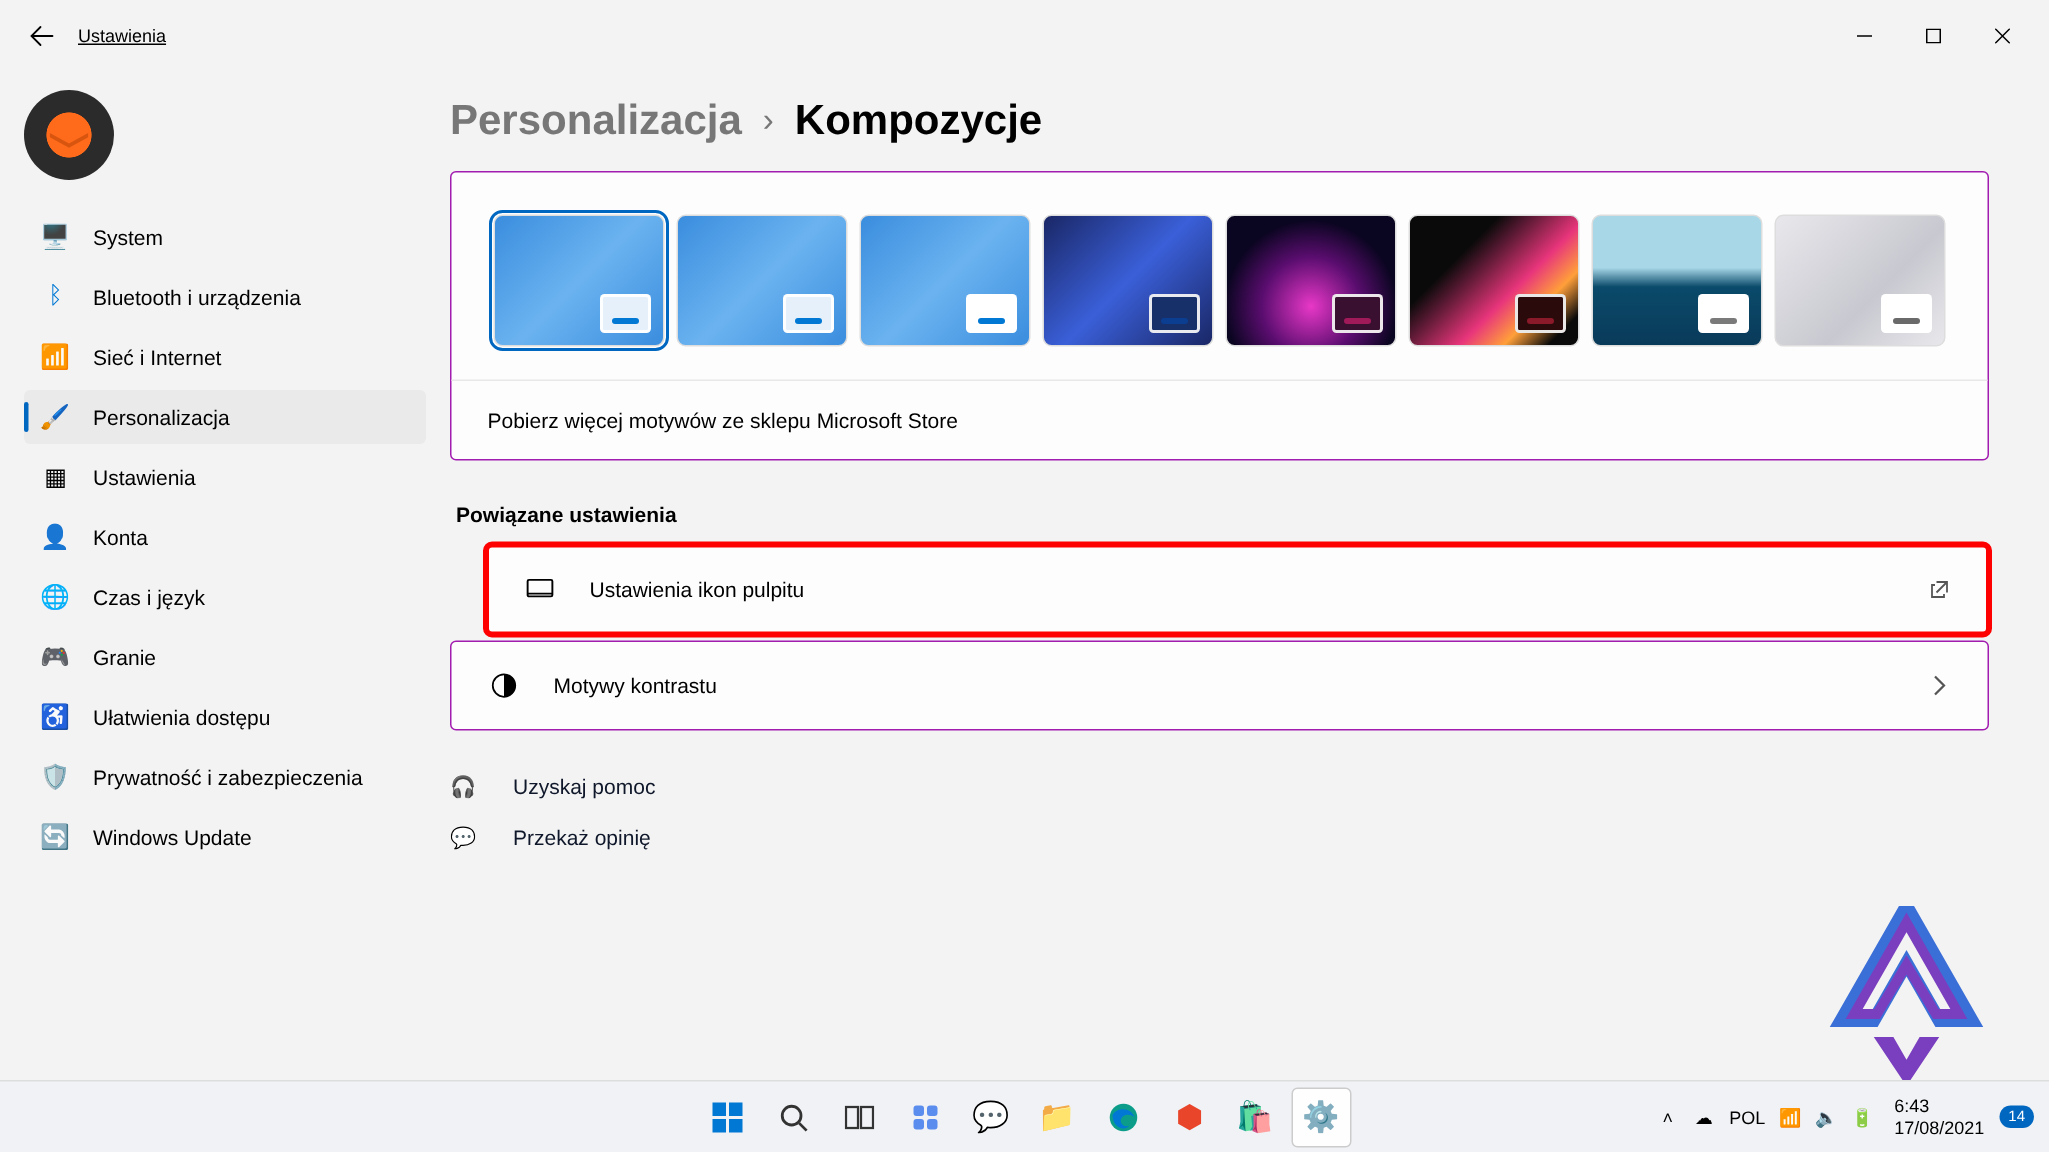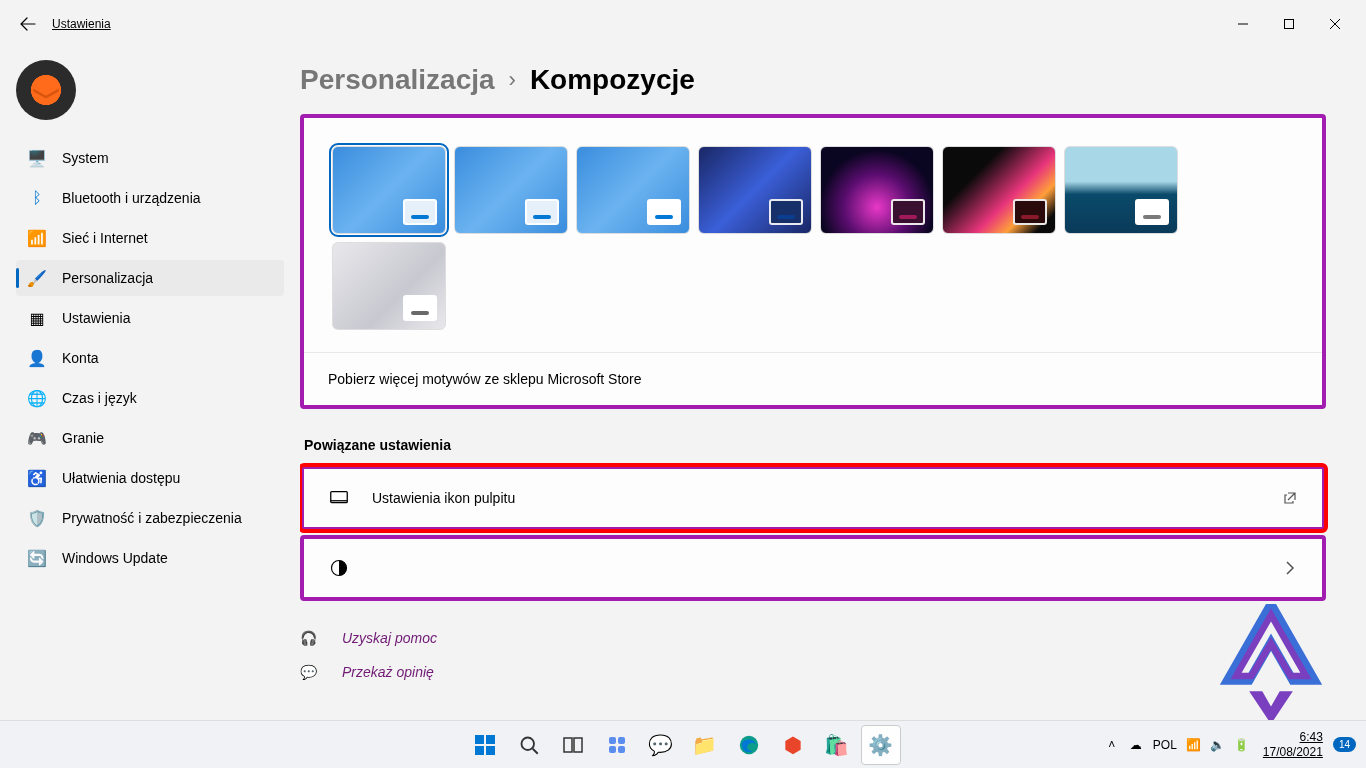--- a/index.html
+++ b/index.html
@@ -33,21 +33,21 @@
 .nav-item.active::before { content: ''; position: absolute; left: 0; top: 8px; bottom: 8px; width: 3px; background: #0067c0; border-radius: 2px; }
 .nav-icon { width: 18px; height: 18px; display: flex; align-items: center; justify-content: center; font-size: 16px; }
 
 
 .main { flex: 1; padding: 0 40px 0 0; overflow-y: auto; }
 .breadcrumb { display: flex; align-items: center; gap: 14px; margin: 16px 0 18px 0; }
 .bc-parent { font-size: 28px; font-weight: 600; color: #777; cursor: pointer; }
 .bc-sep { font-size: 22px; color: #777; }
 .bc-current { font-size: 28px; font-weight: 600; color: #000000; }
 
-.card { background: #fdfdfd; border: 4px solid #a21caf; border-radius: 4px; margin-bottom: 4px; }
+.card { background: #fdfdfd; border: 1px solid #a21caf; border-radius: 4px; margin-bottom: 4px; }
 .themes-card { padding: 28px 28px 22px 28px; }
 .themes-grid { display: flex; flex-wrap: wrap; gap: 8px; }
 .theme-thumb { width: 114px; height: 88px; border-radius: 6px; position: relative; cursor: pointer; background-size: cover; background-position: center; border: 1px solid #ddd; }
 .theme-thumb.selected { outline: 2px solid #0067c0; outline-offset: 1px; }
 .accent-box { position: absolute; right: 8px; bottom: 8px; width: 34px; height: 26px; border-radius: 3px; border: 2px solid rgba(255,255,255,0.9); }
 .accent-box.small-inner::after{ content:''; position:absolute; left:6px; right:6px; bottom:4px; height:4px; border-radius:2px; background: currentColor; }
 .accent-box.light{ background:#fff; color:#666;}
 
 .theme-w11b { background: linear-gradient(135deg,#3a8dde,#6bb3f0 50%,#3a8dde); }
 .theme-w11d { background: linear-gradient(135deg,#1a2766,#3a5fd8 50%,#1a2766); }
@@ -62,39 +62,39 @@
 
 .section-title { font-size: 14px; font-weight: 600; margin: 28px 0 12px 4px; }
 
 .setting-row { display: flex; align-items: center; padding: 18px 24px; gap: 22px; cursor: pointer; }
 .setting-icon { width: 22px; height: 22px; display: flex; align-items: center; justify-content: center; }
 .setting-text { flex: 1; }
 .setting-title { font-size: 14px; color: #000; }
 .setting-sub { font-size: 12px; color: #666; margin-top: 2px; }
 .row-arrow { width: 16px; height: 16px; }
 
-.highlighted { outline: 4px solid #ff0000; outline-offset: -2px; border-radius: 4px; }
+.highlighted { outline: 4px solid #ff0000; outline-offset: -2px; border-radius: 4px; margin-left: 24px; }
 
 .links { margin-top: 20px; }
 .link-row { display: flex; align-items: center; gap: 24px; height: 34px; font-size: 14px; }
-.link-row a { color: #701a75; text-decoration: none; cursor: pointer; font-style: italic; }
+.link-row a { color: #0f172a; text-decoration: none; cursor: pointer; }
 .link-icon { width: 18px; display:flex; justify-content:center; }
 
 
 .watermark { position: absolute; right: 40px; bottom: 44px; pointer-events: none; }
 
 
 .taskbar { position: absolute; bottom: 0; left: 0; right: 0; height: 48px; background: #f0f2f5; border-top: 1px solid #ddd; display: flex; align-items: center; }
 .task-center { position: absolute; left: 50%; transform: translateX(-50%); display: flex; gap: 4px; align-items: center; }
 .task-btn { width: 40px; height: 40px; display: flex; align-items: center; justify-content: center; border-radius: 4px; cursor: pointer; }
 .task-btn.active { background: rgba(255,255,255,0.9); border:1px solid #ccc; }
 .tray { margin-left: auto; display: flex; align-items: center; gap: 2px; padding-right: 10px; font-size: 12px; }
 .tray-ico { width: 22px; height: 22px; display: flex; align-items: center; justify-content: center; cursor: pointer; }
 .tray-text { padding: 0 4px; cursor: pointer; }
-.clock { text-align: right; line-height: 1.2; padding: 0 8px; cursor: pointer; text-decoration: underline; }
+.clock { text-align: left; line-height: 1.2; padding: 0 8px; cursor: pointer; }
 .notif-badge { background: #0067c0; color: #fff; border-radius: 10px; font-size: 10px; padding: 2px 6px; cursor: pointer; }
 </style>
 </head>
 <body>
 
 <div class="title-bar">
   <div class="back-btn">
     <svg viewBox="0 0 16 16">
         <path d="M7 2 1 8l6 6M1 8h14" stroke="#000" stroke-width="1.2" fill="none" stroke-linecap="round"></path>
       </svg>
@@ -238,20 +238,21 @@
 
     <div class="card">
       <div class="setting-row">
         <span class="setting-icon">
             <svg viewBox="0 0 24 24" width="20" height="20">
               <circle cx="12" cy="12" r="9" stroke="#000" fill="none" stroke-width="1.4"></circle>
               <path d="M12 3a9 9 0 0 1 0 18z" fill="#000"></path>
             </svg>
           </span>
         <div class="setting-text">
+          <div class="setting-title">Motywy kontrastu</div>
         </div>
         <svg class="row-arrow" viewBox="0 0 16 16">
             <path d="M5 2l6 6-6 6" stroke="#555" fill="none" stroke-width="1.5"></path>
           </svg>
       </div>
     </div>
 
     <div class="links">
       <div class="link-row">
         <span class="link-icon">🎧</span>

